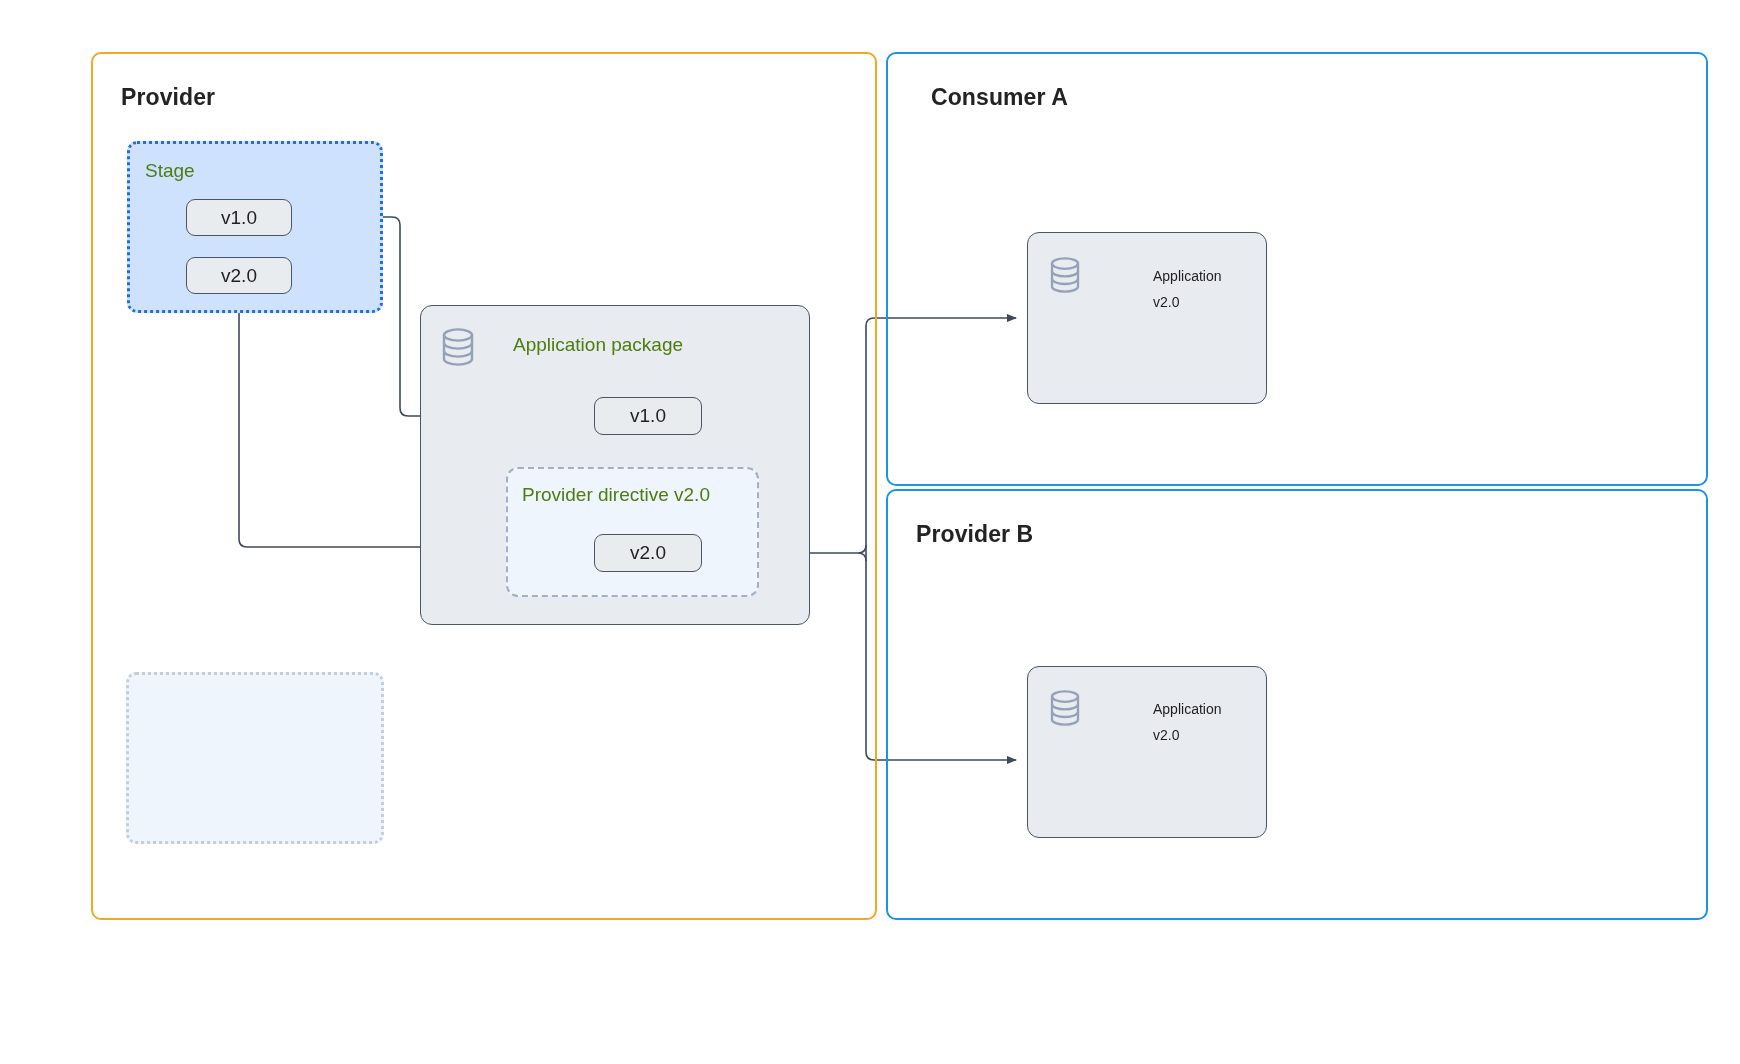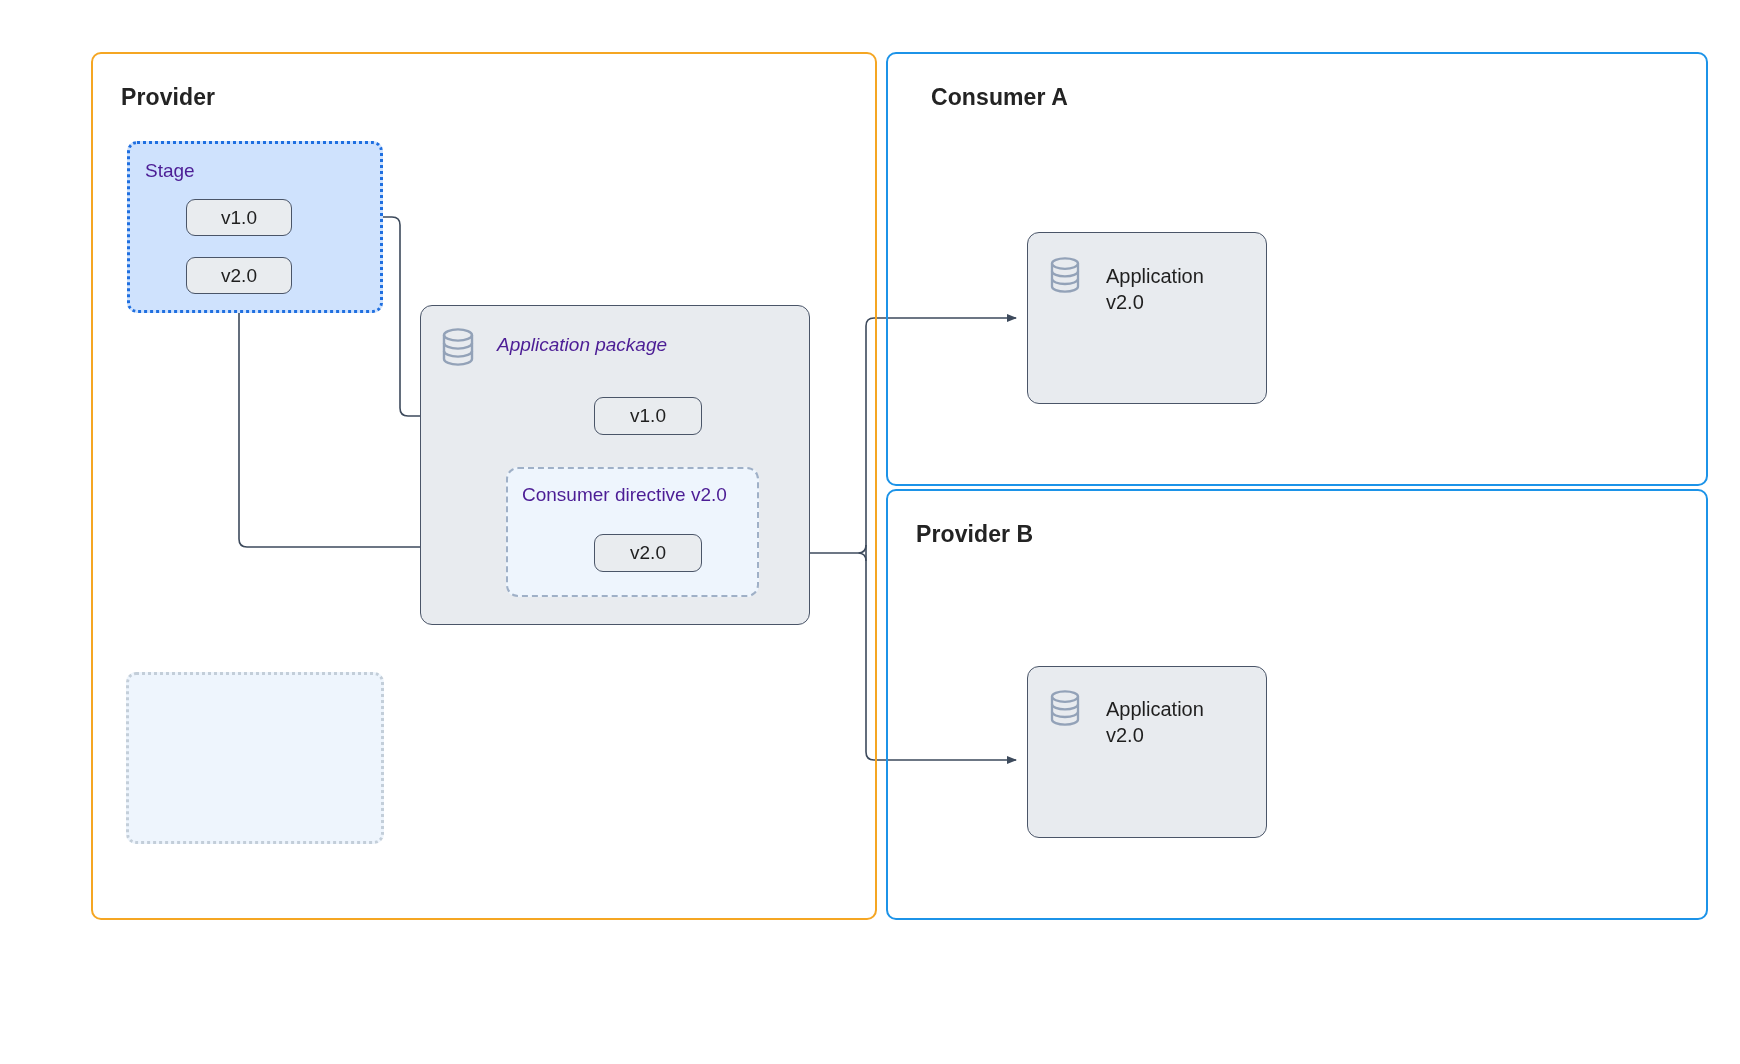--- a/index.html
+++ b/index.html
@@ -61,21 +61,21 @@
     left: 127px; top: 141px;
     width: 256px; height: 172px;
     box-sizing: border-box;
     background: #cfe2fd;
     border: 3px dotted #1f6fe0;
     border-radius: 10px;
   }
   .inner-label {
     position: absolute;
     font-size: 19px;
-    color: #4c1d95;
+    color: #4d7c0f;
     white-space: nowrap;
   }
   #stage-label { left: 145px; top: 160px; }
 
   
   .pill {
     position: absolute;
     box-sizing: border-box;
     background: #e9ecef;
     border: 1.7px solid #4a5568;
@@ -94,21 +94,21 @@
   
   #app-package {
     position: absolute;
     left: 420px; top: 305px;
     width: 390px; height: 320px;
     box-sizing: border-box;
     background: #e8ebef;
     border: 1.7px solid #4a5568;
     border-radius: 12px;
   }
-  #app-package-label { left: 497px; top: 334px; font-style: italic; }
+  #app-package-label { left: 513px; top: 334px; }
   #pkg-db-icon { position: absolute; left: 441px; top: 328px; width: 34px; height: 38px; }
 
   
   #release-directive {
     position: absolute;
     left: 506px; top: 467px;
     width: 253px; height: 130px;
     box-sizing: border-box;
     background: #eef5fd;
     border: 2px dashed #9fb0c7;
@@ -141,24 +141,25 @@
     background: #e8ebef;
     border: 1.7px solid #4a5568;
     border-radius: 12px;
   }
   #app-a { left: 1027px; top: 232px; width: 240px; height: 172px; }
   #app-b { left: 1027px; top: 666px; width: 240px; height: 172px; }
 
   .app-node-icon { position: absolute; width: 32px; height: 36px; }
   .app-node-text {
     position: absolute;
-    font-size: 20px;
+    font-size: 14px;
     color: #1f1f1f;
     line-height: 26px;
     white-space: pre-line;
+    margin-left: 47px;
   }
   #app-a-icon { left: 1049px; top: 257px; }
   #app-a-text { left: 1106px; top: 263px; }
   #app-b-icon { left: 1049px; top: 690px; }
   #app-b-text { left: 1106px; top: 696px; }
 </style>
 </head>
 <body>
 
 <div id="canvas">
@@ -195,21 +196,21 @@
   <svg id="pkg-db-icon" viewBox="0 0 34 38" xmlns="http://www.w3.org/2000/svg">
     <ellipse cx="17" cy="7" rx="14" ry="5.6" fill="none" stroke="#93a2b8" stroke-width="2.4"></ellipse>
     <path d="M3,7 L3,31 C3,34.1 9.3,36.6 17,36.6 C24.7,36.6 31,34.1 31,31 L31,7" fill="none" stroke="#93a2b8" stroke-width="2.4"></path>
     <path d="M3,15 C3,18.1 9.3,20.6 17,20.6 C24.7,20.6 31,18.1 31,15" fill="none" stroke="#93a2b8" stroke-width="2.4"></path>
     <path d="M3,23 C3,26.1 9.3,28.6 17,28.6 C24.7,28.6 31,26.1 31,23" fill="none" stroke="#93a2b8" stroke-width="2.4"></path>
   </svg>
   <div class="inner-label" id="app-package-label">Application package</div>
   <div class="pill" id="pkg-v1">v1.0</div>
 
   <div id="release-directive"></div>
-  <div class="inner-label" id="release-directive-label">Consumer directive v2.0</div>
+  <div class="inner-label" id="release-directive-label">Provider directive v2.0</div>
   <div class="pill" id="rd-v2">v2.0</div>
 
   <div id="local-dev"></div>
 
   <div class="group-box" id="consumer-a-box"></div>
   <div class="group-title" id="consumer-a-title">Consumer A</div>
   <div class="app-node" id="app-a"></div>
   <svg class="app-node-icon" id="app-a-icon" viewBox="0 0 32 36" xmlns="http://www.w3.org/2000/svg">
     <ellipse cx="16" cy="6.6" rx="13" ry="5.2" fill="none" stroke="#93a2b8" stroke-width="2.3"></ellipse>
     <path d="M3,6.6 L3,29.4 C3,32.3 8.8,34.6 16,34.6 C23.2,34.6 29,32.3 29,29.4 L29,6.6" fill="none" stroke="#93a2b8" stroke-width="2.3"></path>

